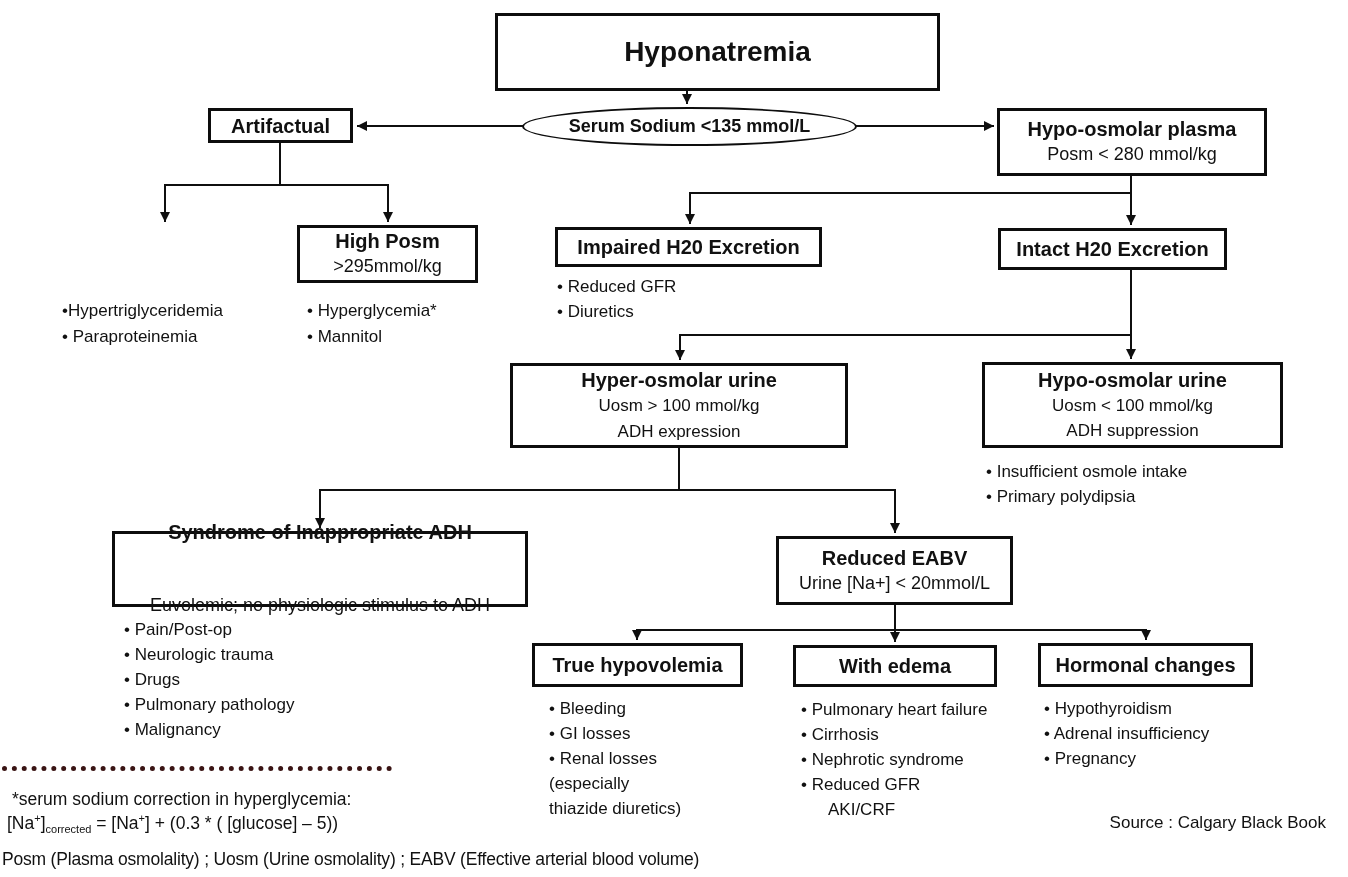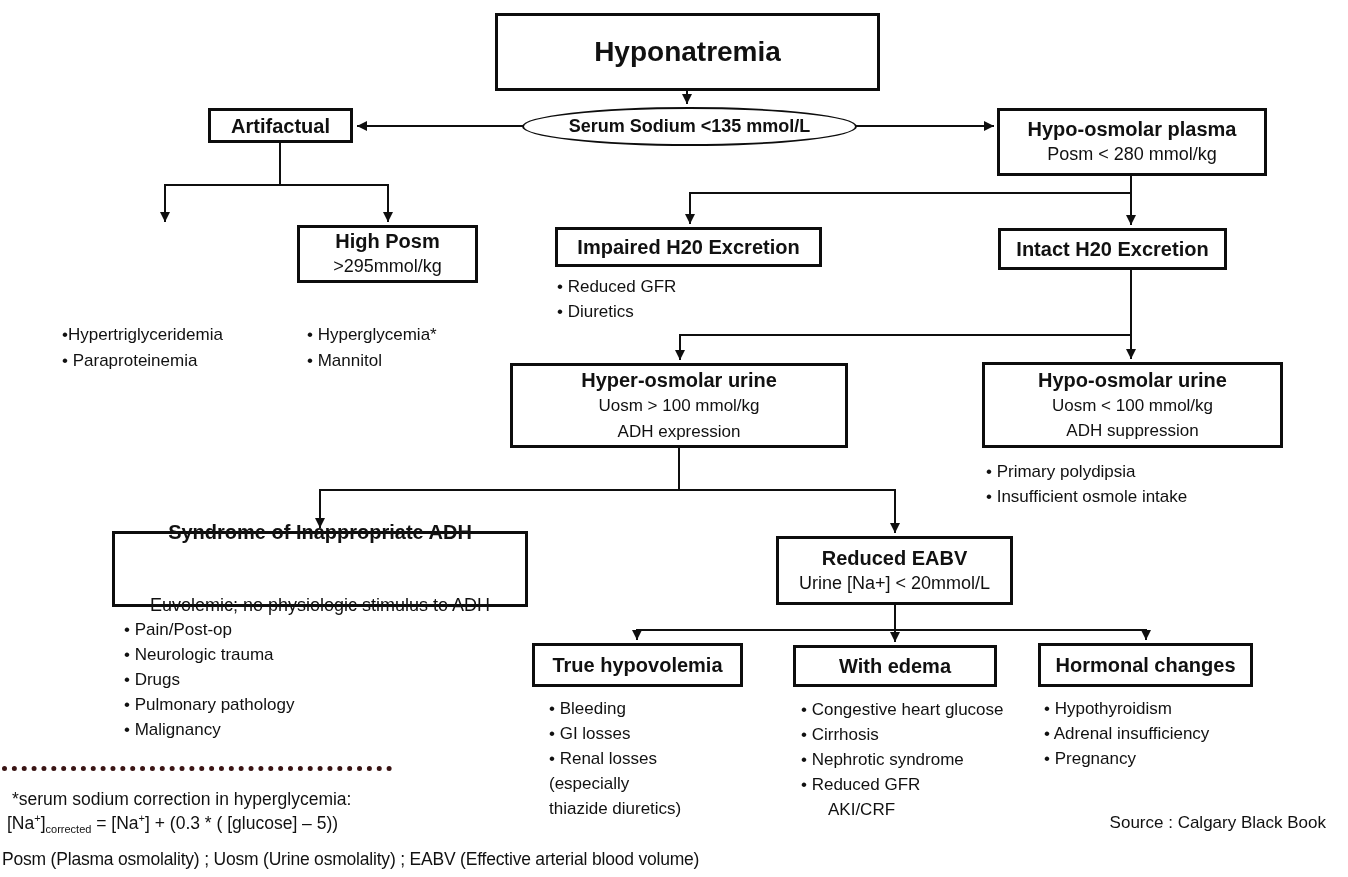--- a/index.html
+++ b/index.html
@@ -22,21 +22,21 @@
   .sub{font-size:18px;font-weight:400;line-height:1.4;}
   .sub-sm{font-size:17px;font-weight:400;line-height:1.5;}
 
   .ellipse{
     position:absolute;box-sizing:border-box;background:#fff;border:2px solid #0d0d0d;
     border-radius:50%;display:flex;align-items:center;justify-content:center;text-align:center;
   }
   .ellipse .t{font-size:18px;}
 
   .blist{position:absolute;font-size:17px;line-height:25px;white-space:nowrap;}
-  .blist.lh26{line-height:26px;margin-top:24px;}
+  .blist.lh26{line-height:26px;}
   .bl.ind{padding-left:27px;}
 
   .footline{position:absolute;white-space:nowrap;font-size:17.5px;}
   .dotsep{position:absolute;left:2px;top:766px;width:390px;height:0;border-top:5px dotted var(--dot-color,#3a1414);}
   .formula sup{font-size:11px;}
   .formula sub{font-size:11px;}
   .source{position:absolute;left:1000px;top:813px;width:326px;text-align:right;font-size:17px;white-space:nowrap;}
   .legend{position:absolute;left:2px;top:849px;font-size:17.5px;white-space:nowrap;letter-spacing:-0.2px;}
 </style>
 </head>
@@ -75,21 +75,21 @@
     <line x1="320" y1="489" x2="320" y2="528" marker-end="url(#arr)"></line>
     <line x1="895" y1="489" x2="895" y2="533" marker-end="url(#arr)"></line>
 
     <line x1="895" y1="605" x2="895" y2="631"></line>
     <line x1="637" y1="630" x2="1146" y2="630"></line>
     <line x1="637" y1="629" x2="637" y2="640" marker-end="url(#arr)"></line>
     <line x1="895" y1="630" x2="895" y2="642" marker-end="url(#arr)"></line>
     <line x1="1146" y1="629" x2="1146" y2="640" marker-end="url(#arr)"></line>
   </svg>
 
-  <div class="box" style="left:495px;top:13px;width:385px;height:78px;">
+  <div class="box" style="left:495px;top:13px;width:445px;height:78px;">
     <div class="t t-xl">Hyponatremia</div>
   </div>
 
   <div class="ellipse" style="left:522px;top:107px;width:335px;height:39px;">
     <span class="t">Serum Sodium &lt;135 mmol/L</span>
   </div>
 
   <div class="box" style="left:208px;top:108px;width:145px;height:35px;">
     <div class="t t-lg">Artifactual</div>
   </div>
@@ -156,42 +156,42 @@
     <div class="bl">• Hyperglycemia*</div>
     <div class="bl">• Mannitol</div>
   </div>
 
   <div class="blist" style="left:557px;top:274px;">
     <div class="bl">• Reduced GFR</div>
     <div class="bl">• Diuretics</div>
   </div>
 
   <div class="blist" style="left:986px;top:459px;">
+    <div class="bl">• Insufficient osmole intake</div>
     <div class="bl">• Primary polydipsia</div>
-    <div class="bl">• Insufficient osmole intake</div>
   </div>
 
   <div class="blist" style="left:124px;top:617px;">
     <div class="bl">• Pain/Post-op</div>
     <div class="bl">• Neurologic trauma</div>
     <div class="bl">• Drugs</div>
     <div class="bl">• Pulmonary pathology</div>
     <div class="bl">• Malignancy</div>
   </div>
 
   <div class="blist" style="left:549px;top:696px;">
     <div class="bl">• Bleeding</div>
     <div class="bl">• GI losses</div>
     <div class="bl">• Renal losses</div>
     <div class="bl">(especially</div>
     <div class="bl">thiazide diuretics)</div>
   </div>
 
   <div class="blist" style="left:801px;top:697px;">
-    <div class="bl">• Congestive heart glucose</div>
+    <div class="bl">• Pulmonary heart failure</div>
     <div class="bl">• Cirrhosis</div>
     <div class="bl">• Nephrotic syndrome</div>
     <div class="bl">• Reduced GFR</div>
     <div class="bl ind">AKI/CRF</div>
   </div>
 
   <div class="blist" style="left:1044px;top:696px;">
     <div class="bl">• Hypothyroidism</div>
     <div class="bl">• Adrenal insufficiency</div>
     <div class="bl">• Pregnancy</div>

